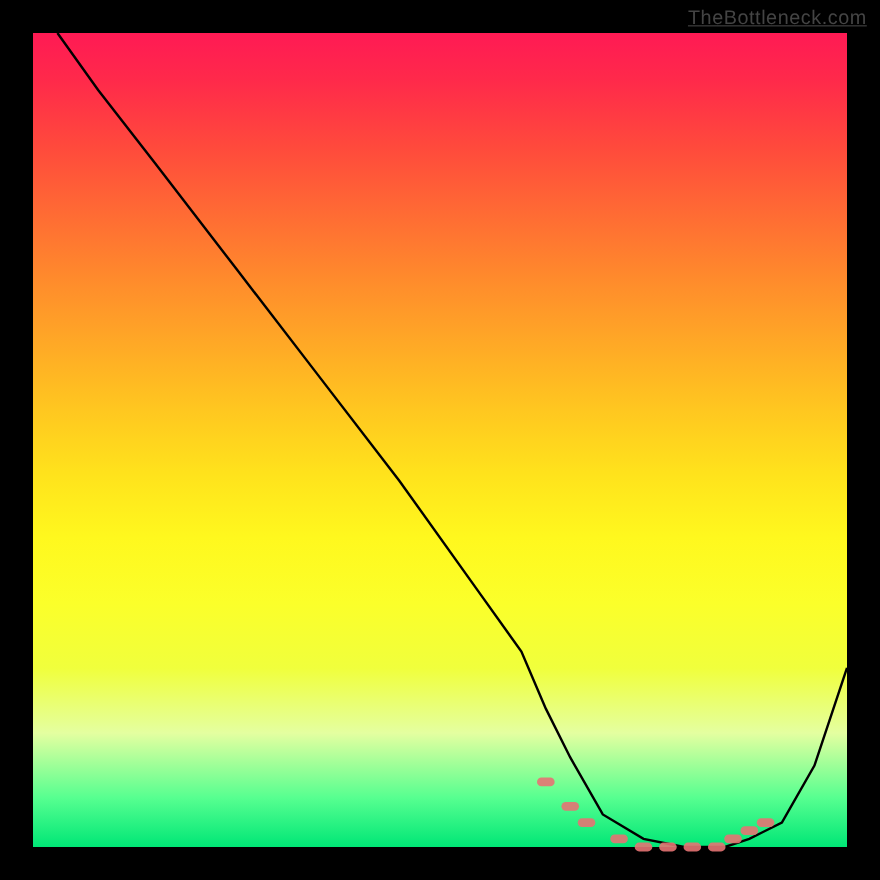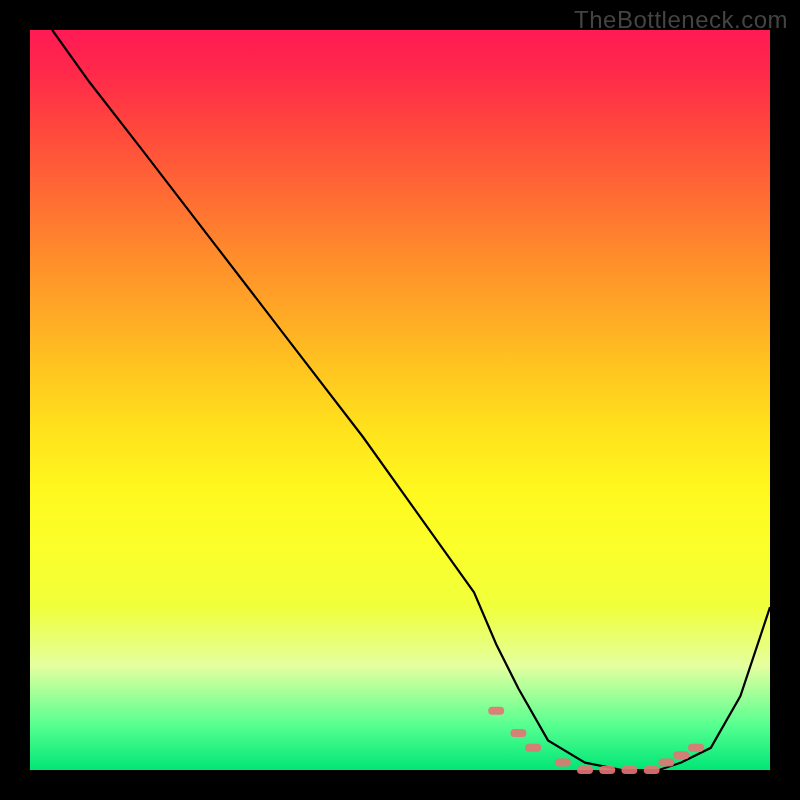--- a/index.html
+++ b/index.html
@@ -8,24 +8,25 @@
     height: 800px;
     background: #000;
     position: relative;
     font-family: Arial, sans-serif;
   }
   .watermark {
     position: absolute;
     top: 6px;
     right: 12px;
     color: #444;
-    font-size: 24px;
+    font-size: 18px;
     font-weight: 500;
     letter-spacing: 0.5px;
     z-index: 10;
+    text-decoration: underline;
   }
   .plot-area {
     position: absolute;
     left: 30px;
     top: 30px;
     width: 740px;
     height: 740px;
     background: linear-gradient(to bottom,
       #ff1a54 0%,
       #ff2a4a 6%,

